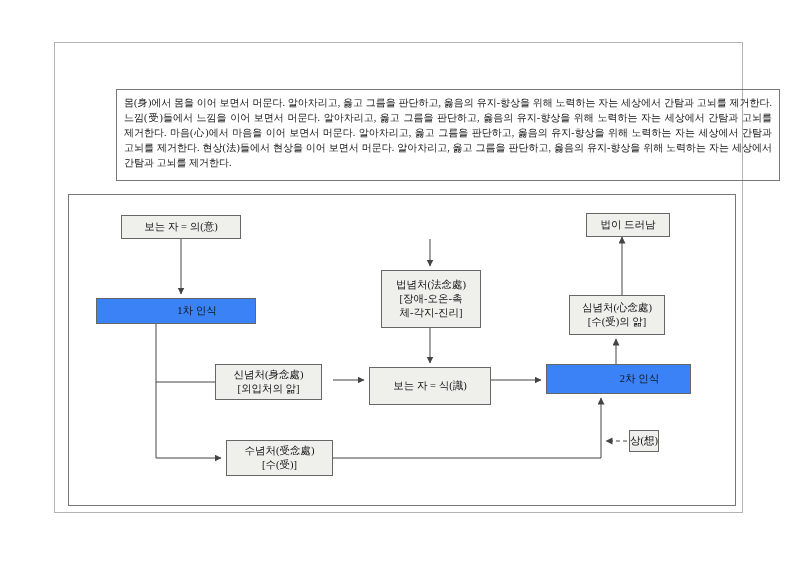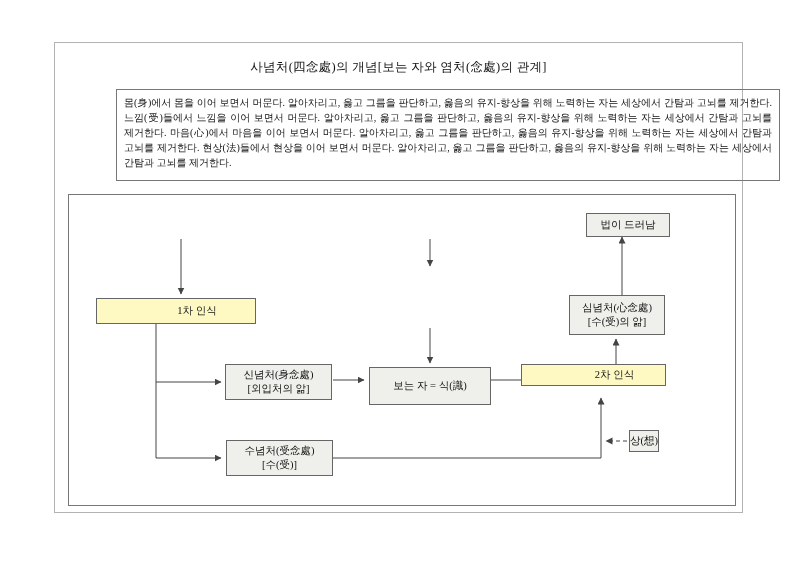--- a/index.html
+++ b/index.html
@@ -26,29 +26,28 @@
     position:absolute;left:13px;top:151px;width:668px;height:312px;
     border:1px solid #777;box-sizing:border-box;background:#fff;
   }
   .diagram svg{position:absolute;left:0;top:0;width:668px;height:312px;}
   .node{
     position:absolute;border:1px solid #666;background:#efefeb;
     display:flex;flex-direction:column;align-items:center;justify-content:center;
     text-align:center;font-size:10.5px;line-height:1.32;box-sizing:border-box;
     padding:1px 2px;white-space:nowrap;
   }
-  .node.plain{background:#fef9c3;padding-left:44px;}
+  .node.plain{background:#3b82f6;padding-left:44px;}
 </style>
 </head>
 <body>
 
 <div class="canvas">
   <div class="frame">
 
-    <div class="title">사념처(四念處)의 개념[보는 자와 염처(念處)의 관계]</div>
 
     <div class="para-box">몸(身)에서 몸을 이어 보면서 머문다. 알아차리고, 옳고 그름을 판단하고, 옳음의 유지-향상을 위해 노력하는 자는 세상에서 간탐과 고뇌를 제거한다. 느낌(受)들에서 느낌을 이어 보면서 머문다. 알아차리고, 옳고 그름을 판단하고, 옳음의 유지-향상을 위해 노력하는 자는 세상에서 간탐과 고뇌를 제거한다. 마음(心)에서 마음을 이어 보면서 머문다. 알아차리고, 옳고 그름을 판단하고, 옳음의 유지-향상을 위해 노력하는 자는 세상에서 간탐과 고뇌를 제거한다. 현상(法)들에서 현상을 이어 보면서 머문다. 알아차리고, 옳고 그름을 판단하고, 옳음의 유지-향상을 위해 노력하는 자는 세상에서 간탐과 고뇌를 제거한다.</div>
 
     <div class="diagram">
 
       <svg viewBox="0 0 668 312">
         <defs>
           <marker id="ah" markerWidth="8" markerHeight="8" refX="6.5" refY="3.5" orient="auto" markerUnits="userSpaceOnUse">
             <path d="M0,0 L7,3.5 L0,7 Z" fill="#444"></path>
           </marker>
@@ -70,46 +69,54 @@
 
         <line x1="547" y1="169" x2="547" y2="144" stroke="#444" stroke-width="1" marker-end="url(#ah)"></line>
 
         <line x1="553" y1="100" x2="553" y2="42" stroke="#444" stroke-width="1" marker-end="url(#ah)"></line>
 
         <path d="M264,263 H532 V203" fill="none" stroke="#444" stroke-width="1" marker-end="url(#ah)"></path>
 
         <line x1="558" y1="246" x2="537" y2="246" stroke="#444" stroke-width="1" stroke-dasharray="4 3" marker-end="url(#ah)"></line>
       </svg>
 
+      <div class="node" style="left:52px;top:20px;width:120px;height:24px">
+        <span>보는 자 = 의(意)</span>
+      </div>
 
 
       <div class="node" style="left:517px;top:18px;width:84px;height:24px">
         <span>법이 드러남</span>
       </div>
 
       <div class="node plain" style="left:27px;top:103px;width:160px;height:26px">
         <span>1차 인식</span>
       </div>
 
+      <div class="node" style="left:312px;top:75px;width:100px;height:58px">
+        <div>법념처(法念處)</div>
+        <div>[장애-오온-촉</div>
+        <div>체-각지-진리]</div>
+      </div>
 
       <div class="node" style="left:500px;top:100px;width:96px;height:40px">
         <div>심념처(心念處)</div>
         <div>[수(受)의 앎]</div>
       </div>
 
-      <div class="node" style="left:156px;top:169px;width:107px;height:36px">
+      <div class="node" style="left:146px;top:169px;width:107px;height:36px">
         <div>신념처(身念處)</div>
         <div>[외입처의 앎]</div>
       </div>
 
       <div class="node" style="left:300px;top:172px;width:122px;height:38px">
         <span>보는 자 = 식(識)</span>
       </div>
 
-      <div class="node plain" style="left:452px;top:169px;width:145px;height:22px">
+      <div class="node plain" style="left:477px;top:169px;width:145px;height:30px">
         <span>2차 인식</span>
       </div>
 
       <div class="node" style="left:560px;top:235px;width:30px;height:22px">
         <span>상(想)</span>
       </div>
 
       <div class="node" style="left:157px;top:245px;width:107px;height:36px">
         <div>수념처(受念處)</div>
         <div>[수(受)]</div>

